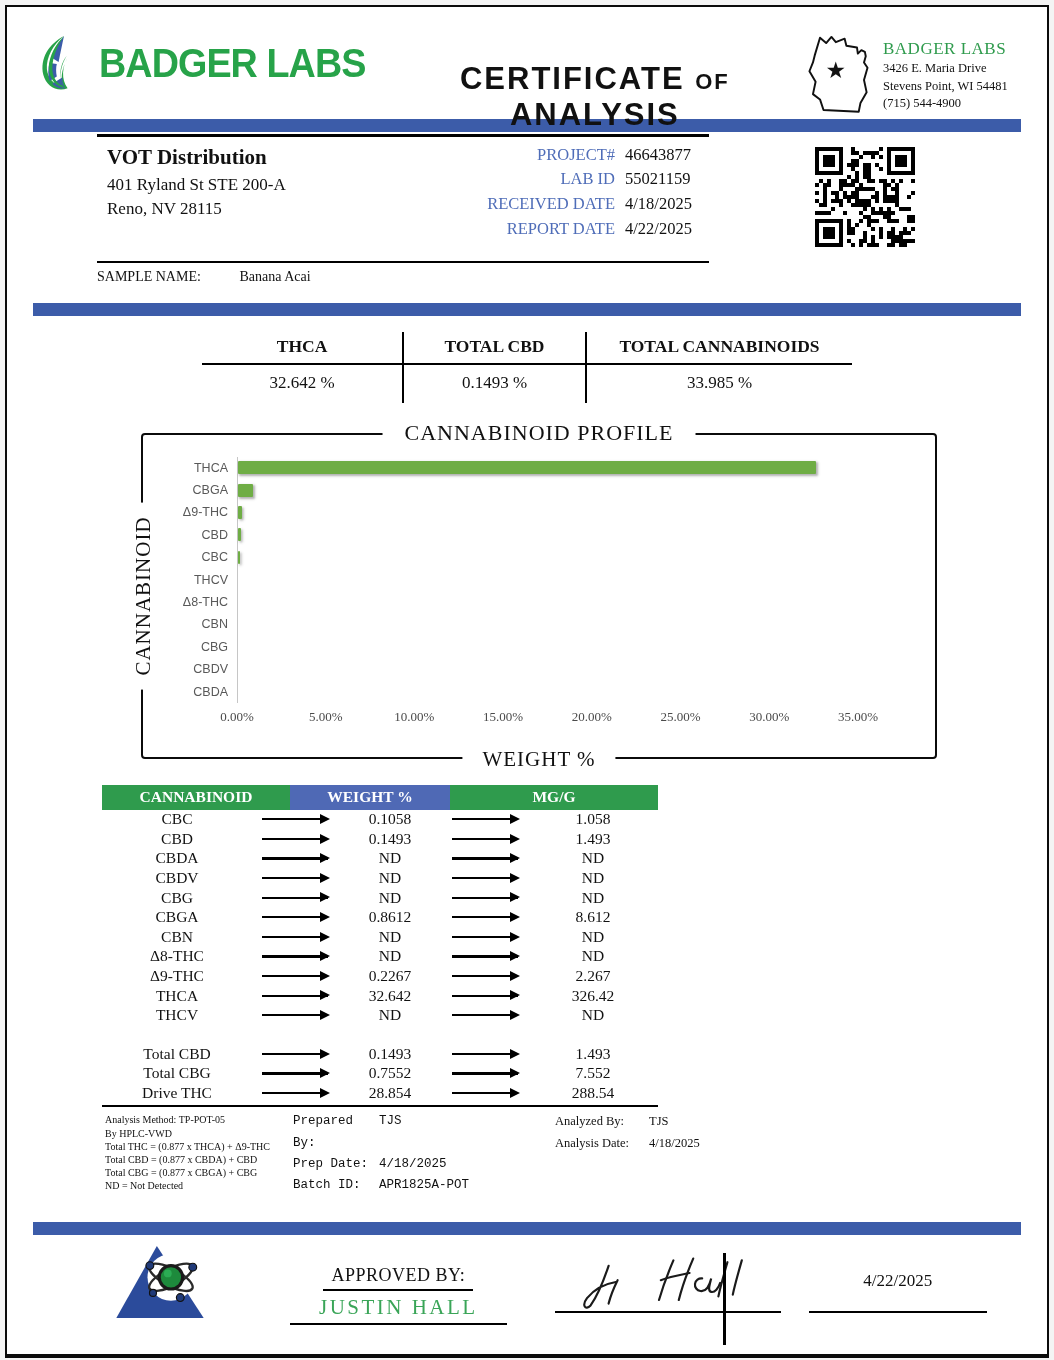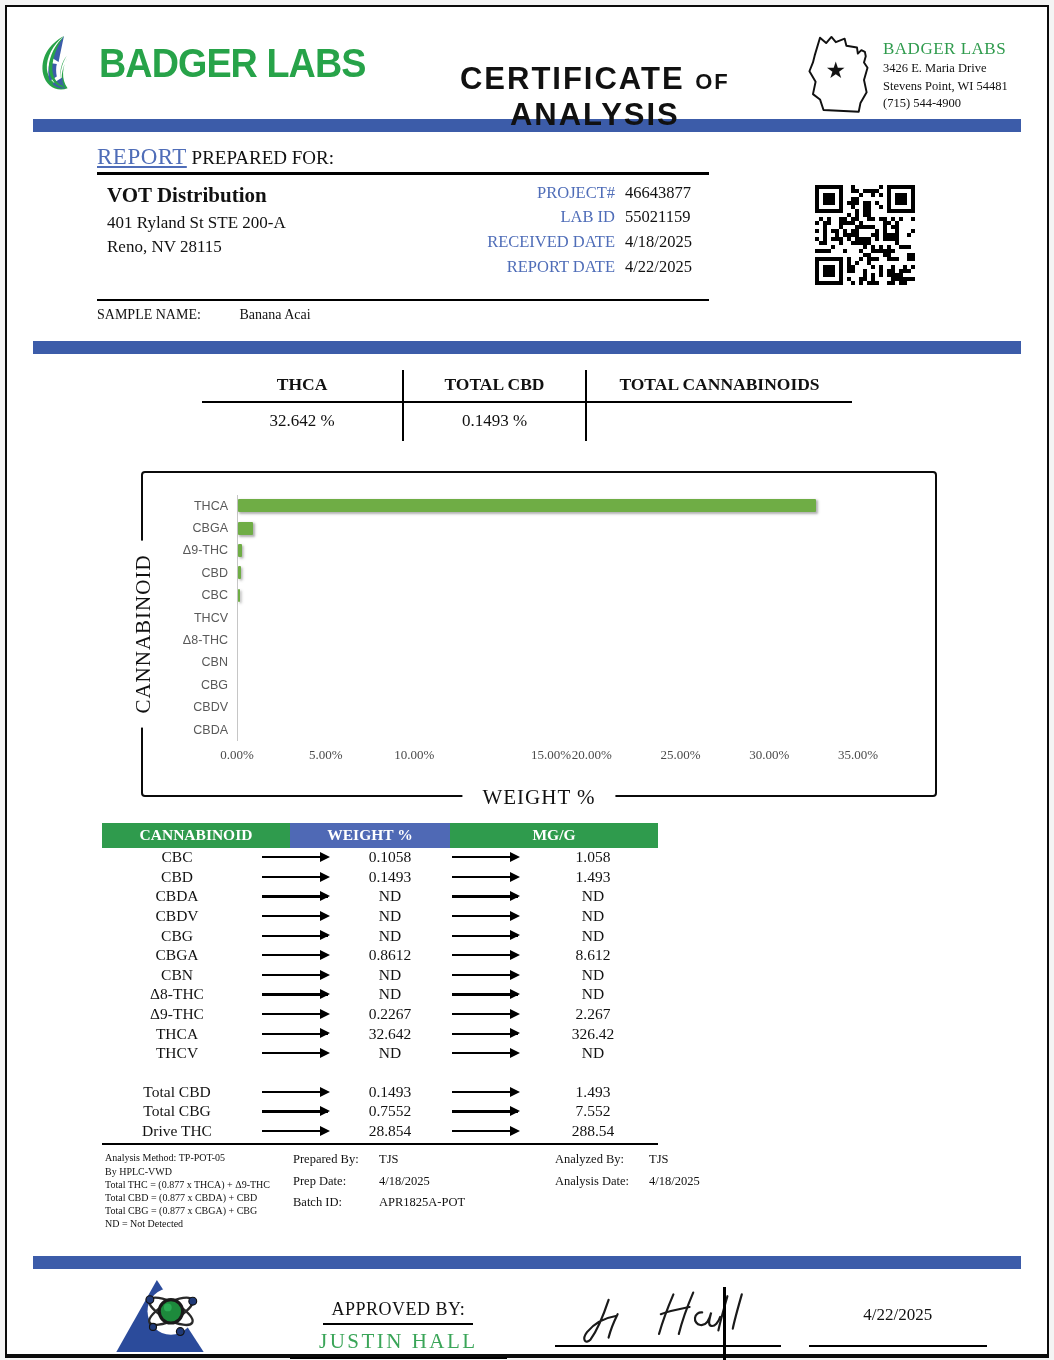--- a/index.html
+++ b/index.html
@@ -85,21 +85,21 @@
   .arrow::after { content:''; position:absolute; right:-2px; top:-4.2px;
                   border-left:10px solid #000; border-top:5.3px solid transparent;
                   border-bottom:5.3px solid transparent; }
   .totals { margin-top:19px; }
   .tbl-rule { height:2.5px; background:#000; width:556px; margin:2px 0 0 95px; }
 
   
   .notes { display:flex; margin:4px 0 0 98px; }
   .n-left { width:188px; font-size:10px; line-height:1.32; padding-top:2px; }
   .n-col { font-size:12.5px; }
-  .n-mid { width:188px; margin-left:0; }
+  .n-mid { width:188px; margin-left:0;font-family:Liberation Mono, monospace; }
   .n-right { margin-left:74px; }
   .n-row { display:flex; line-height:1.7; }
   .n-lab { flex:none; }
   .n-mid .n-lab { width:86px; }
   .n-right .n-lab { width:94px; }
 
   .bluebar.b3 { margin-top:26px; }
 
   
   .approval { display:flex; margin:8px 60px 0 88px; height:118px; position:relative; }
@@ -145,24 +145,20 @@
         <div class="lab-name">BADGER LABS</div>
         <div class="lab-addr">3426 E. Maria Drive</div>
         <div class="lab-addr">Stevens Point, WI 54481</div>
         <div class="lab-addr">(715) 544-4900</div>
       </div>
     </div>
   </div>
 
   <div class="bluebar"></div>
 
-  <div class="rep-head">
-    <span class="blue">REPORT</span>
-    <span>PREPARED FOR:</span>
-  </div>
   <div class="rule"></div>
 
   <div class="report-body">
     <div class="client">
       <div class="client-name">VOT Distribution</div>
       <div class="client-addr">
         <div>401 Ryland St STE 200-A</div>
         <div>Reno, NV 28115</div>
       </div>
     </div>
@@ -401,23 +397,25 @@
   </div>
 
   <div class="bluebar b2"></div>
 
   <div class="summary">
       <div class="sum-h">THCA</div>
       <div class="sum-h sum-mid">TOTAL CBD</div>
       <div class="sum-h">TOTAL CANNABINOIDS</div>
       <div class="sum-v">32.642 %</div>
       <div class="sum-v sum-mid">0.1493 %</div>
+      <div class="sum-v">33.985 %</div>
     </div>
 
   <div class="chart-wrap">
+    <div class="chart-title">CANNABINOID PROFILE</div>
     <div class="chart-ylabel">CANNABINOID</div>
     <div class="plot">
         <div class="c-row">
           <div class="c-label">THCA</div>
           <div class="c-area">
             <div class="c-bar" style="width: 88.8218%; background: rgb(111, 173, 69);"></div>
           </div>
         </div>
         <div class="c-row">
           <div class="c-label">CBGA</div>
@@ -465,21 +463,21 @@
         </div>
         <div class="c-row">
           <div class="c-label">CBDA</div>
           <div class="c-area"></div>
         </div>
       </div>
     <div class="ticks">
         <span class="c-tick" style="left: 0%;">0.00%</span>
         <span class="c-tick" style="left: 13.6054%;">5.00%</span>
         <span class="c-tick" style="left: 27.2109%;">10.00%</span>
-        <span class="c-tick" style="left: 40.8163%; margin-left: 48px;">15.00%</span>
+        <span class="c-tick" style="left: 40.8163%;">15.00%</span>
         <span class="c-tick" style="left: 54.4218%;">20.00%</span>
         <span class="c-tick" style="left: 68.0272%;">25.00%</span>
         <span class="c-tick" style="left: 81.6327%;">30.00%</span>
         <span class="c-tick" style="left: 95.2381%;">35.00%</span>
       </div>
     <div class="chart-xlabel">WEIGHT %</div>
   </div>
 
   <div class="tbl">
     <div class="t-head">

